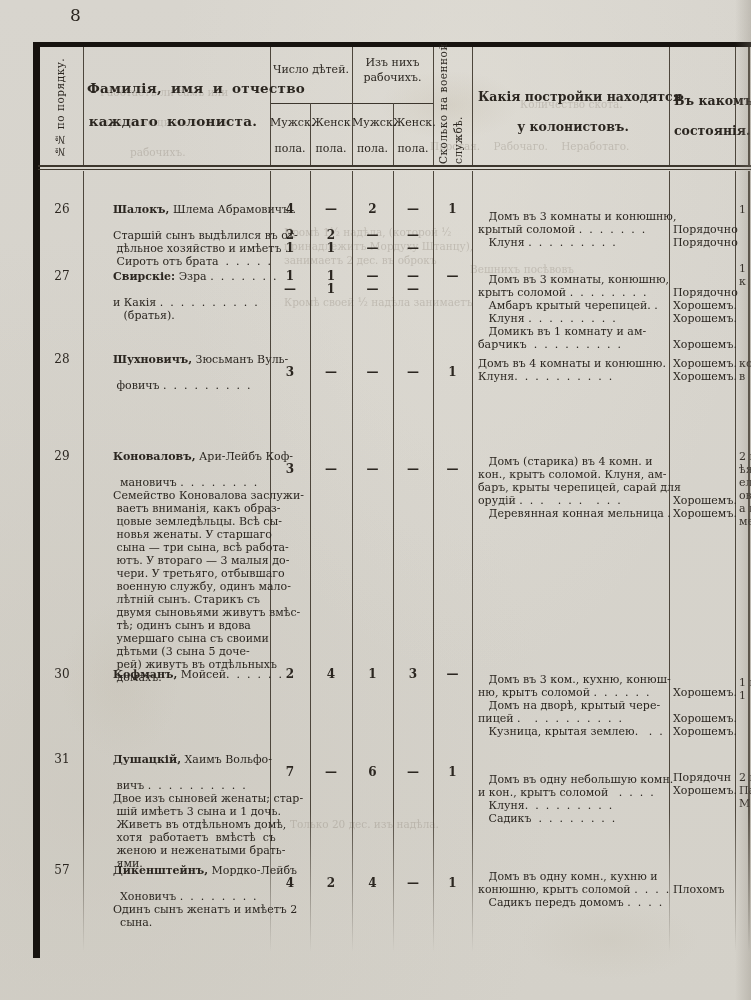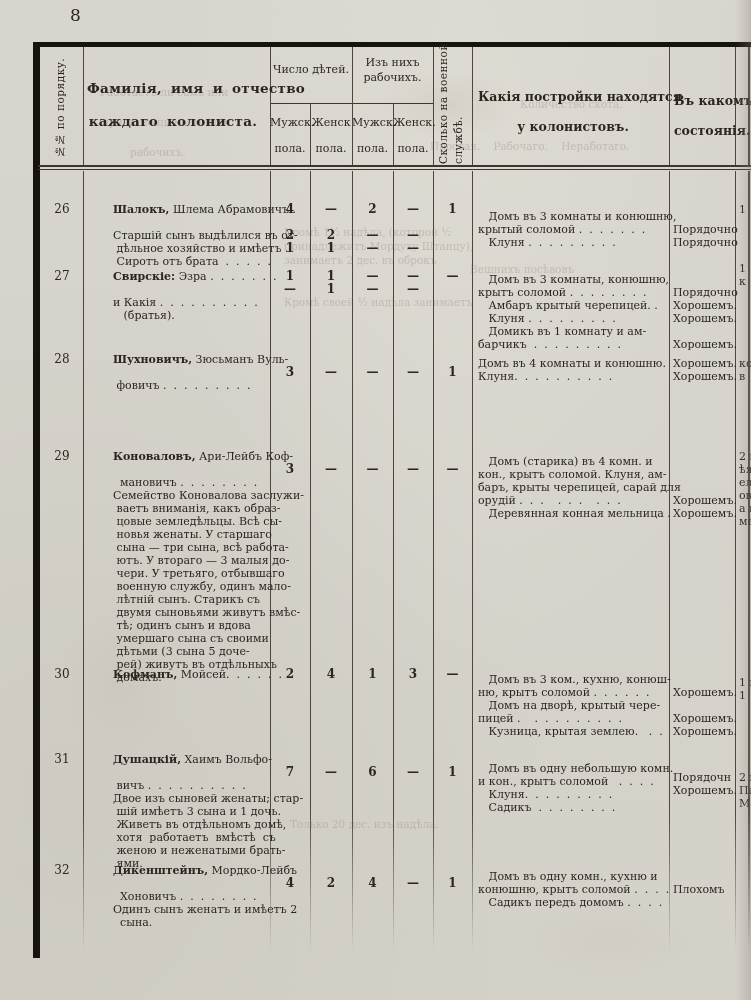--- a/index.html
+++ b/index.html
@@ -281,36 +281,36 @@
   <div class="c-cm numcol">
 7</div>
   <div class="c-cf numcol">
 —</div>
   <div class="c-wm numcol">
 6</div>
   <div class="c-wf numcol">
 —</div>
   <div class="c-mil numcol">
 1</div>
-  <div class="c-bld" style="top:9px;">   Домъ въ одну небольшую комн.
+  <div class="c-bld" style="top:20px;">   Домъ въ одну небольшую комн.
 и кон., крытъ соломой   .  .  .  .
    Клуня.  .  .  .  .  .  .  .  .
    Садикъ  .  .  .  .  .  .  .  .</div>
   <div class="c-st" style="top:5px;">
 Порядочн
 Хорошемъ.
 </div>
   <div class="c-edge" style="top:5px;">
 2 кос
 Пало
 М</div>
 </div>
 
 <div class="row" style="top:864px;">
-  <div class="c-no">32</div>
+  <div class="c-no">57</div>
   <div class="c-name"><span class="b">Дикенштейнъ,</span><span> Мордко-Лейбъ</span>
     <div class="pre">  Хоновичъ .  .  .  .  .  .  .  .
 Одинъ сынъ женатъ и имѣетъ 2
   сына.</div></div>
   <div class="c-cm numcol">
 4</div>
   <div class="c-cf numcol">
 2</div>
   <div class="c-wm numcol">
 4</div>

